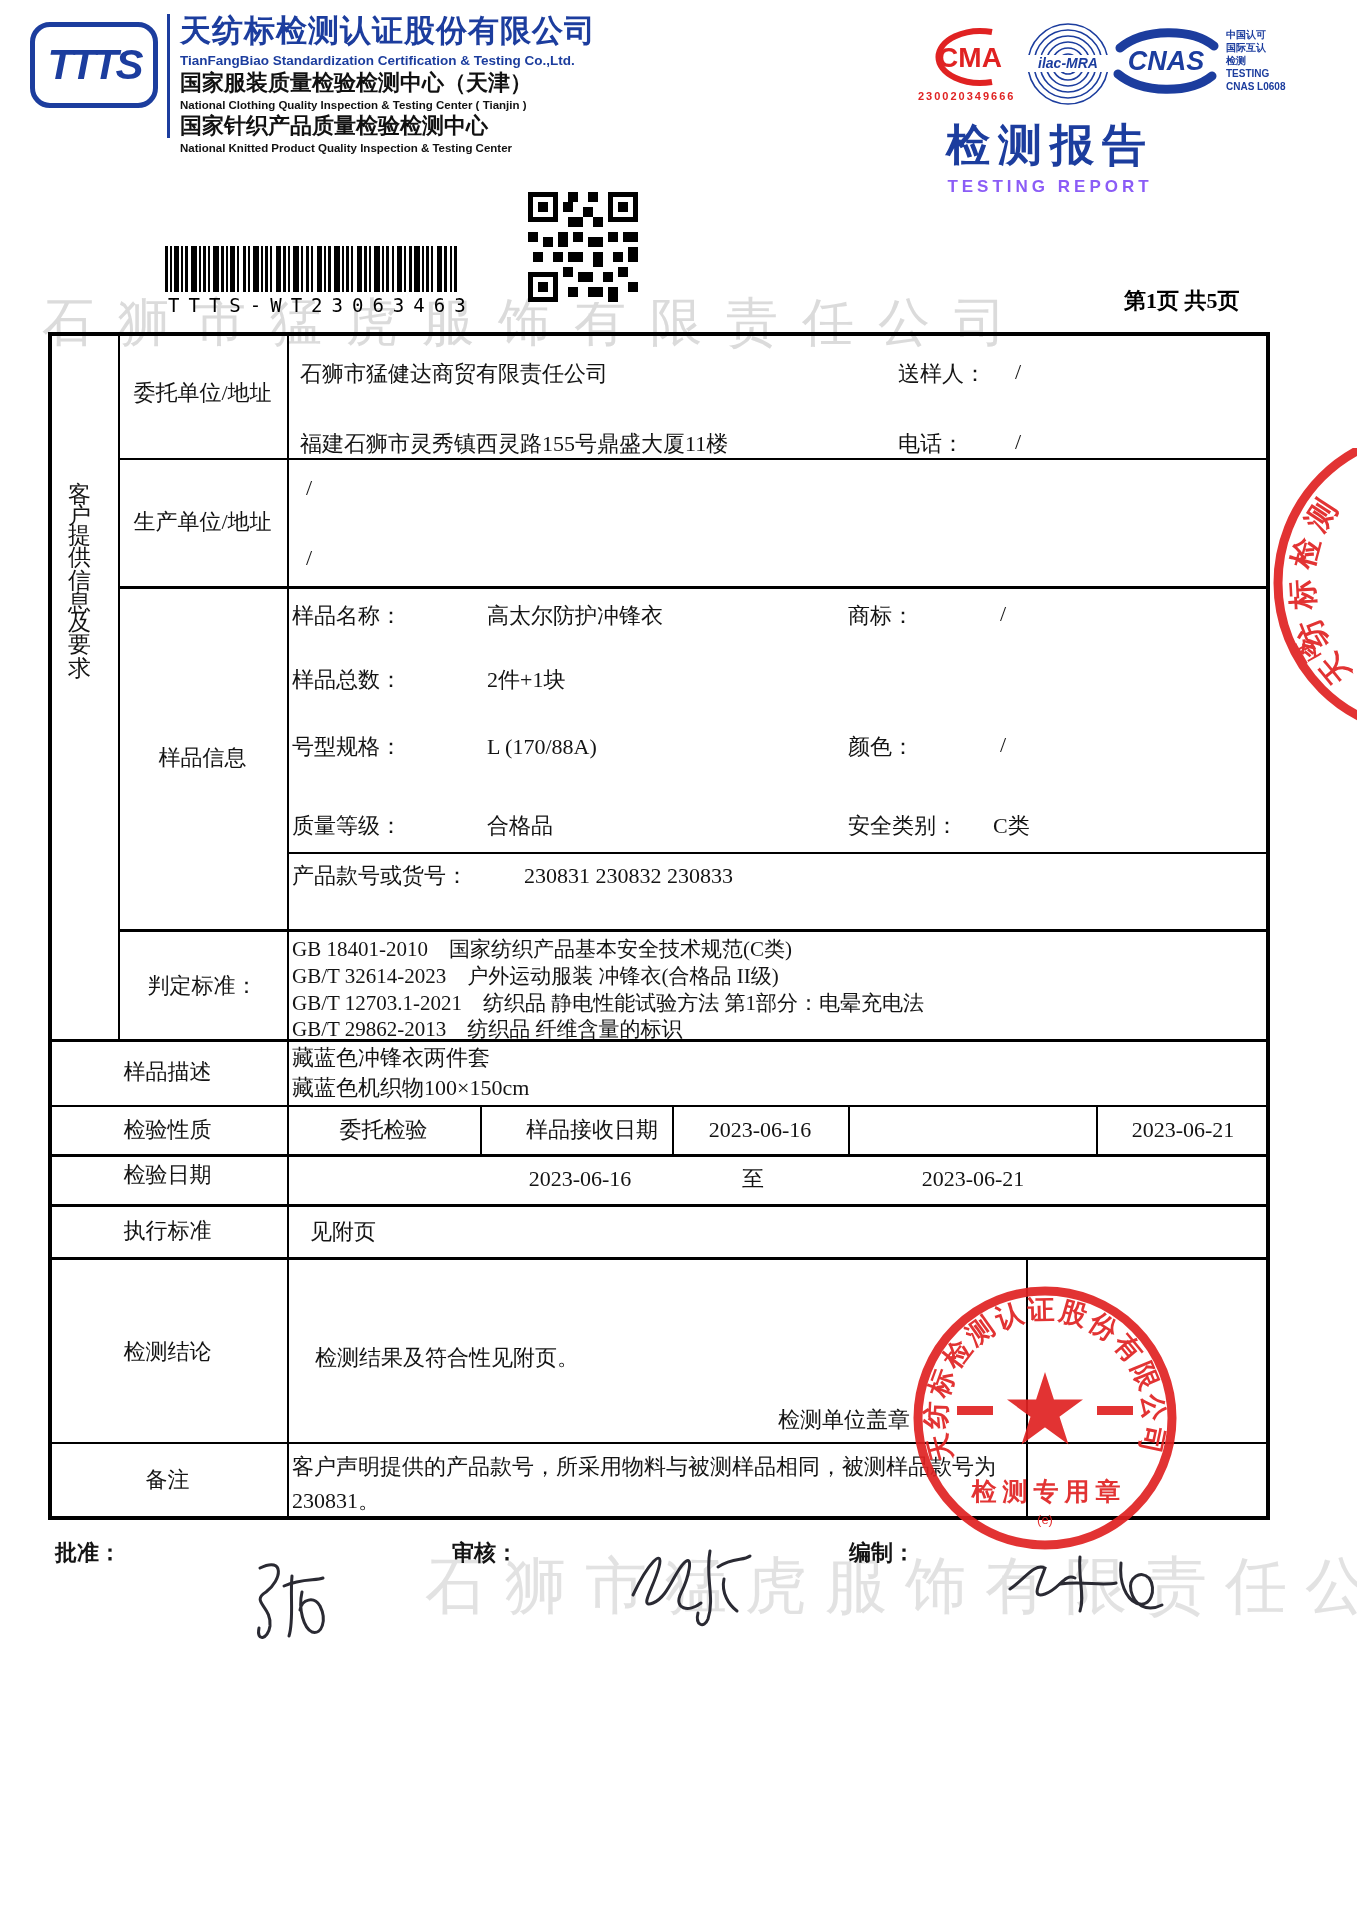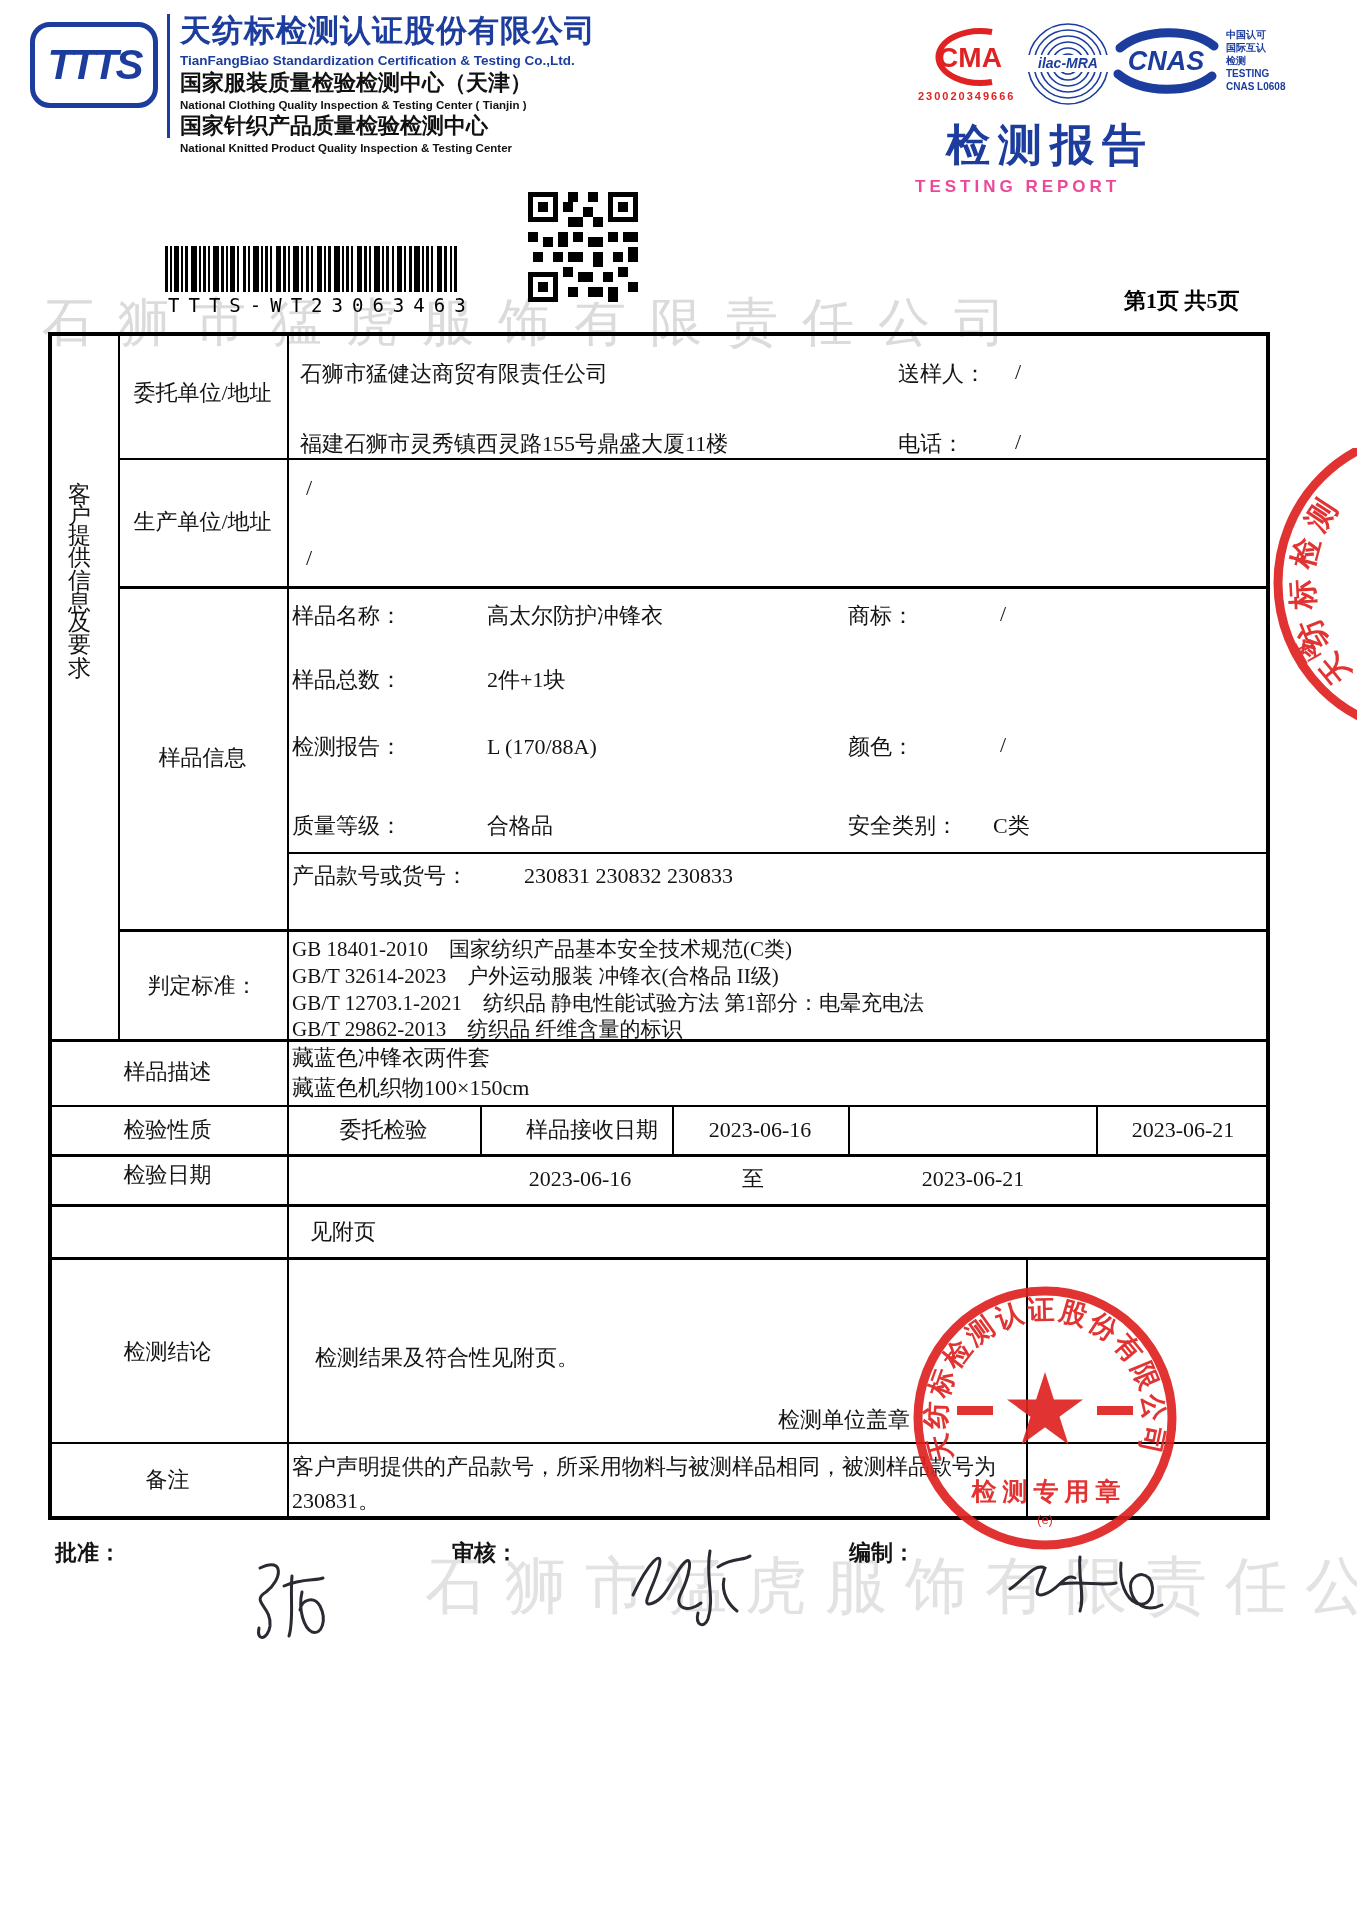--- a/index.html
+++ b/index.html
@@ -21,21 +21,21 @@
          font-family:"Liberation Sans","DejaVu Sans",sans-serif}
   .hdr-cn-main{font-size:31px;font-weight:bold;letter-spacing:1px;
                font-family:"Liberation Sans","DejaVu Sans",sans-serif;color:#1c3d9e}
   .hdr-en-main{font-size:13.5px;color:#1c3d9e;font-weight:bold;margin-top:1px;
                font-family:"Liberation Sans","DejaVu Sans",sans-serif}
   .hdr-cn-sub{font-size:22px;font-weight:bold;color:#111;
               font-family:"Liberation Sans","DejaVu Sans",sans-serif}
   .hdr-en-sub{font-size:11.5px;font-weight:bold;color:#111;margin-top:1px;
               font-family:"Liberation Sans","DejaVu Sans",sans-serif}
   .report-title{font-size:44px;font-weight:bold;letter-spacing:8px;color:#1c3d9e;text-align:center}
-  .report-sub{font-size:17px;font-weight:bold;letter-spacing:4px;color:#ec4899;
+  .report-sub{font-size:17px;font-weight:bold;letter-spacing:4px;color:#8b5cf6;text-align:center;
               font-family:"Liberation Sans","DejaVu Sans",sans-serif;margin-top:2px}
   .cnas-lines div{font-size:10px;line-height:13px;color:#1c3d9e;font-weight:bold;
                   font-family:"Liberation Sans","DejaVu Sans",sans-serif}
   .barcode-text{position:absolute;font-family:"DejaVu Sans Mono",monospace;
                 font-size:19px;letter-spacing:9px;color:#000}
   .page-info{position:absolute;font-size:22px;font-weight:bold;color:#000}
   .footer-label{position:absolute;font-size:22px;font-weight:bold;white-space:nowrap}
   .sig{position:absolute;z-index:4}
   .stamp{position:absolute;z-index:5}
 </style>
@@ -238,21 +238,21 @@
   <div class="txt" style="left:306px;top:474px">/</div>
   <div class="txt" style="left:306px;top:544px">/</div>
 
   <div class="cell" style="left:120px;top:740px;width:165px;height:36px">样品信息</div>
   <div class="txt" style="left:292px;top:602px">样品名称：</div>
   <div class="txt" style="left:487px;top:602px">高太尔防护冲锋衣</div>
   <div class="txt" style="left:848px;top:602px">商标：</div>
   <div class="txt" style="left:1000px;top:600px">/</div>
   <div class="txt" style="left:292px;top:666px">样品总数：</div>
   <div class="txt" style="left:487px;top:666px">2件+1块</div>
-  <div class="txt" style="left:292px;top:733px">检测报告：</div>
+  <div class="txt" style="left:292px;top:733px">号型规格：</div>
   <div class="txt" style="left:487px;top:733px">L (170/88A)</div>
   <div class="txt" style="left:848px;top:733px">颜色：</div>
   <div class="txt" style="left:1000px;top:731px">/</div>
   <div class="txt" style="left:292px;top:812px">质量等级：</div>
   <div class="txt" style="left:487px;top:812px">合格品</div>
   <div class="txt" style="left:848px;top:812px">安全类别：</div>
   <div class="txt" style="left:993px;top:812px">C类</div>
   <div class="txt" style="left:292px;top:862px">产品款号或货号：</div>
   <div class="txt" style="left:524px;top:862px">230831 230832  230833</div>
 
@@ -270,20 +270,21 @@
   <div class="cell" style="left:287px;top:1105px;width:193px;height:49px">委托检验</div>
   <div class="cell" style="left:480px;top:1105px;width:224px;height:49px">样品接收日期</div>
   <div class="cell" style="left:672px;top:1105px;width:176px;height:49px">2023-06-16</div>
   <div class="cell" style="left:1096px;top:1105px;width:174px;height:49px">2023-06-21</div>
 
   <div class="cell" style="left:48px;top:1154px;width:239px;height:42px">检验日期</div>
   <div class="cell" style="left:480px;top:1154px;width:200px;height:50px">2023-06-16</div>
   <div class="cell" style="left:703px;top:1154px;width:100px;height:50px">至</div>
   <div class="cell" style="left:873px;top:1154px;width:200px;height:50px">2023-06-21</div>
 
+  <div class="cell" style="left:48px;top:1204px;width:239px;height:53px">执行标准</div>
   <div class="txt" style="left:310px;top:1218px">见附页</div>
 
   <div class="cell" style="left:48px;top:1334px;width:239px;height:36px">检测结论</div>
   <div class="txt" style="left:315px;top:1344px">检测结果及符合性见附页。</div>
   <div class="txt" style="left:778px;top:1406px">检测单位盖章</div>
 
   <div class="cell" style="left:48px;top:1462px;width:239px;height:36px">备注</div>
   <div class="abs" style="left:292px;top:1450px;width:730px;font-size:22px;line-height:34px">客户声明提供的产品款号，所采用物料与被测样品相同，被测样品款号为230831。</div>
 
   <div class="footer-label" style="left:55px;top:1538px">批准：</div>

